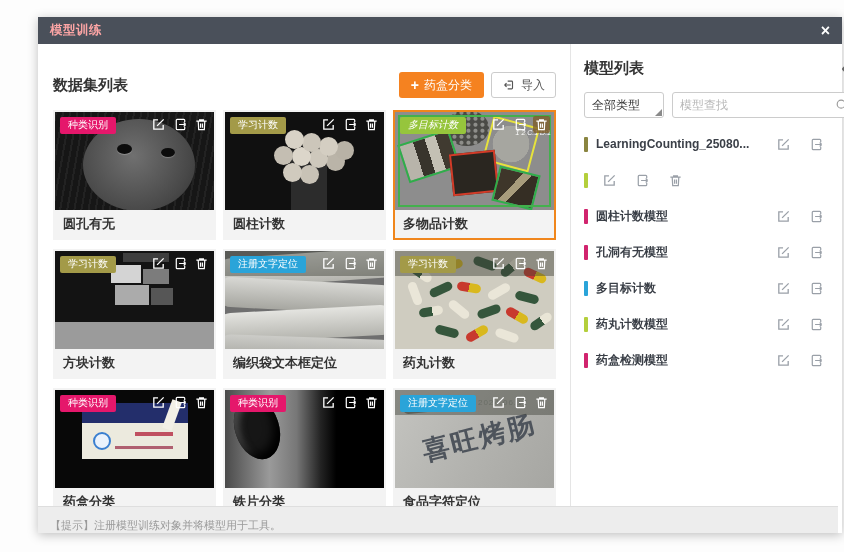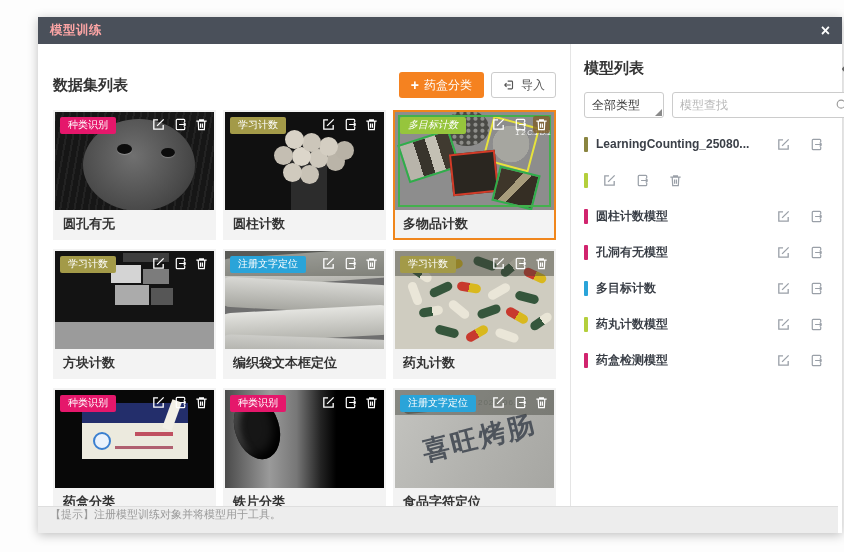--- a/index.html
+++ b/index.html
@@ -126,21 +126,21 @@
   .search-box .sicon { color:#999; display:inline-flex; }
 
   .model-list { margin-top:8px; }
   .mrow { height:36px; display:flex; align-items:center; cursor:pointer; }
   .mbar { width:4px; height:15px; border-radius:1px; margin-right:8px; flex:none; }
   .mname { font-size:12px; font-weight:bold; color:#3a3f47; white-space:nowrap; overflow:hidden; flex:1; }
   .micons { display:flex; gap:18px; color:#9aa0a8; margin-left:6px; }
   .micons .mi { display:inline-flex; cursor:pointer; }
 
   
-  .dlg-footer { position:absolute; left:0; right:4px; bottom:0; height:27px; background:#ededed; border-top:1px solid #dedede; display:flex; align-items:flex-start; padding-left:12px; font-size:11px; color:#9a9a9a; }
+  .dlg-footer { position:absolute; left:0; right:4px; bottom:0; height:27px; background:#ededed; border-top:1px solid #dedede; display:flex; align-items:flex-end; padding-left:12px; font-size:11px; color:#9a9a9a; }
 </style>
 </head>
 <body>
 
 <div class="dialog">
 
   <div class="dlg-header">
     <span class="dlg-title">模型训练</span>
     <span class="dlg-close">×</span>
   </div>

